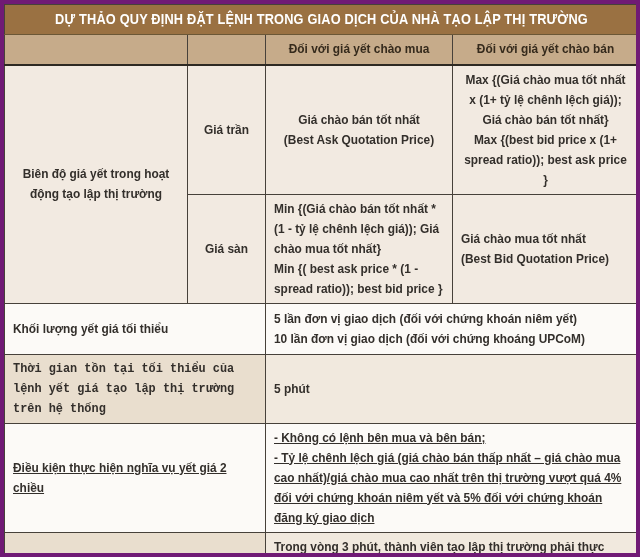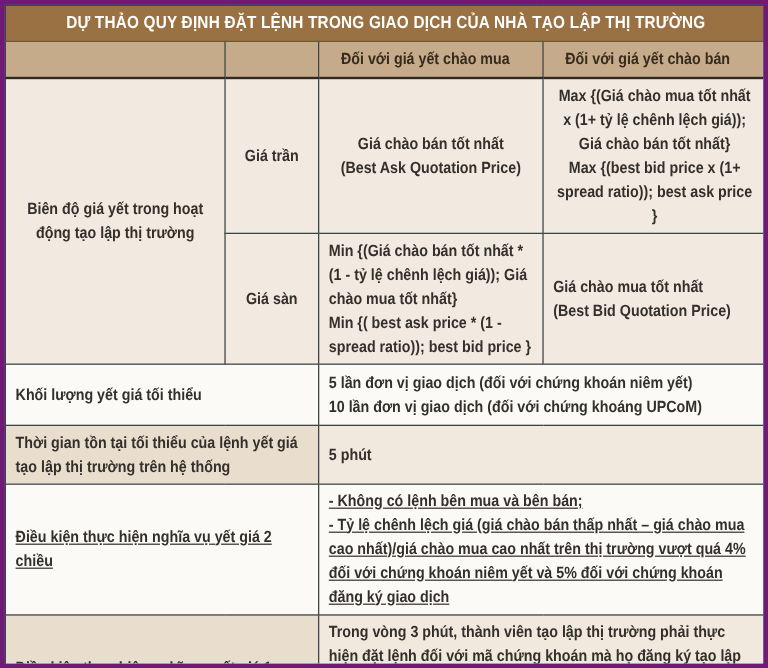--- a/index.html
+++ b/index.html
@@ -12,31 +12,31 @@
     width:100%;height:100%;border-collapse:collapse;table-layout:fixed;
     color:#332f2b;font-size:13.5px;font-weight:700;line-height:20px;
   }
   td{border:1px solid #47413a;padding:4px 8px;vertical-align:middle;box-sizing:border-box;}
   
   .cn{width:113.5%;transform:scaleX(0.881);transform-origin:0 50%;white-space:pre-line;}
   .ctr .cn{transform-origin:50% 50%;width:100%;}
 
   .r-title td{height:29px;background:#9a7142;border-bottom:1px solid #6b5736;padding:2px 6px;}
   .title-text{color:#ffffff;font-size:14.5px;letter-spacing:.2px;text-align:center;line-height:25px;}
-  .r-head td{height:30px;background:#c6ab8a;border-bottom:2px solid #2e2922;color:#352a1c;text-align:left;}
+  .r-head td{height:30px;background:#c6ab8a;border-bottom:2px solid #2e2922;color:#352a1c;text-align:center;}
   .r1 td{height:112px;text-align:center;}
   .r2 td{height:106px;}
   .r3 td{height:51px;}
   .r4 td{height:40px;}
   .r5 td{height:92px;text-decoration:underline;}
   .r6 td{height:86px;}
 
   .bg-cream{background:#f2eae1;}
   .bg-white{background:#fcfaf7;}
-  .bg-beige{background:#e9dece;}
+  .bg-beige{background:#e9dece;font-family:Liberation Mono, monospace;}
   .bg-beige-lt{background:#f1e9de;margin-top:43px;}
 
   .sub{text-align:center;}
 </style>
 </head>
 <body>
 
 <div id="frame">
   <table>
     <colgroup>

